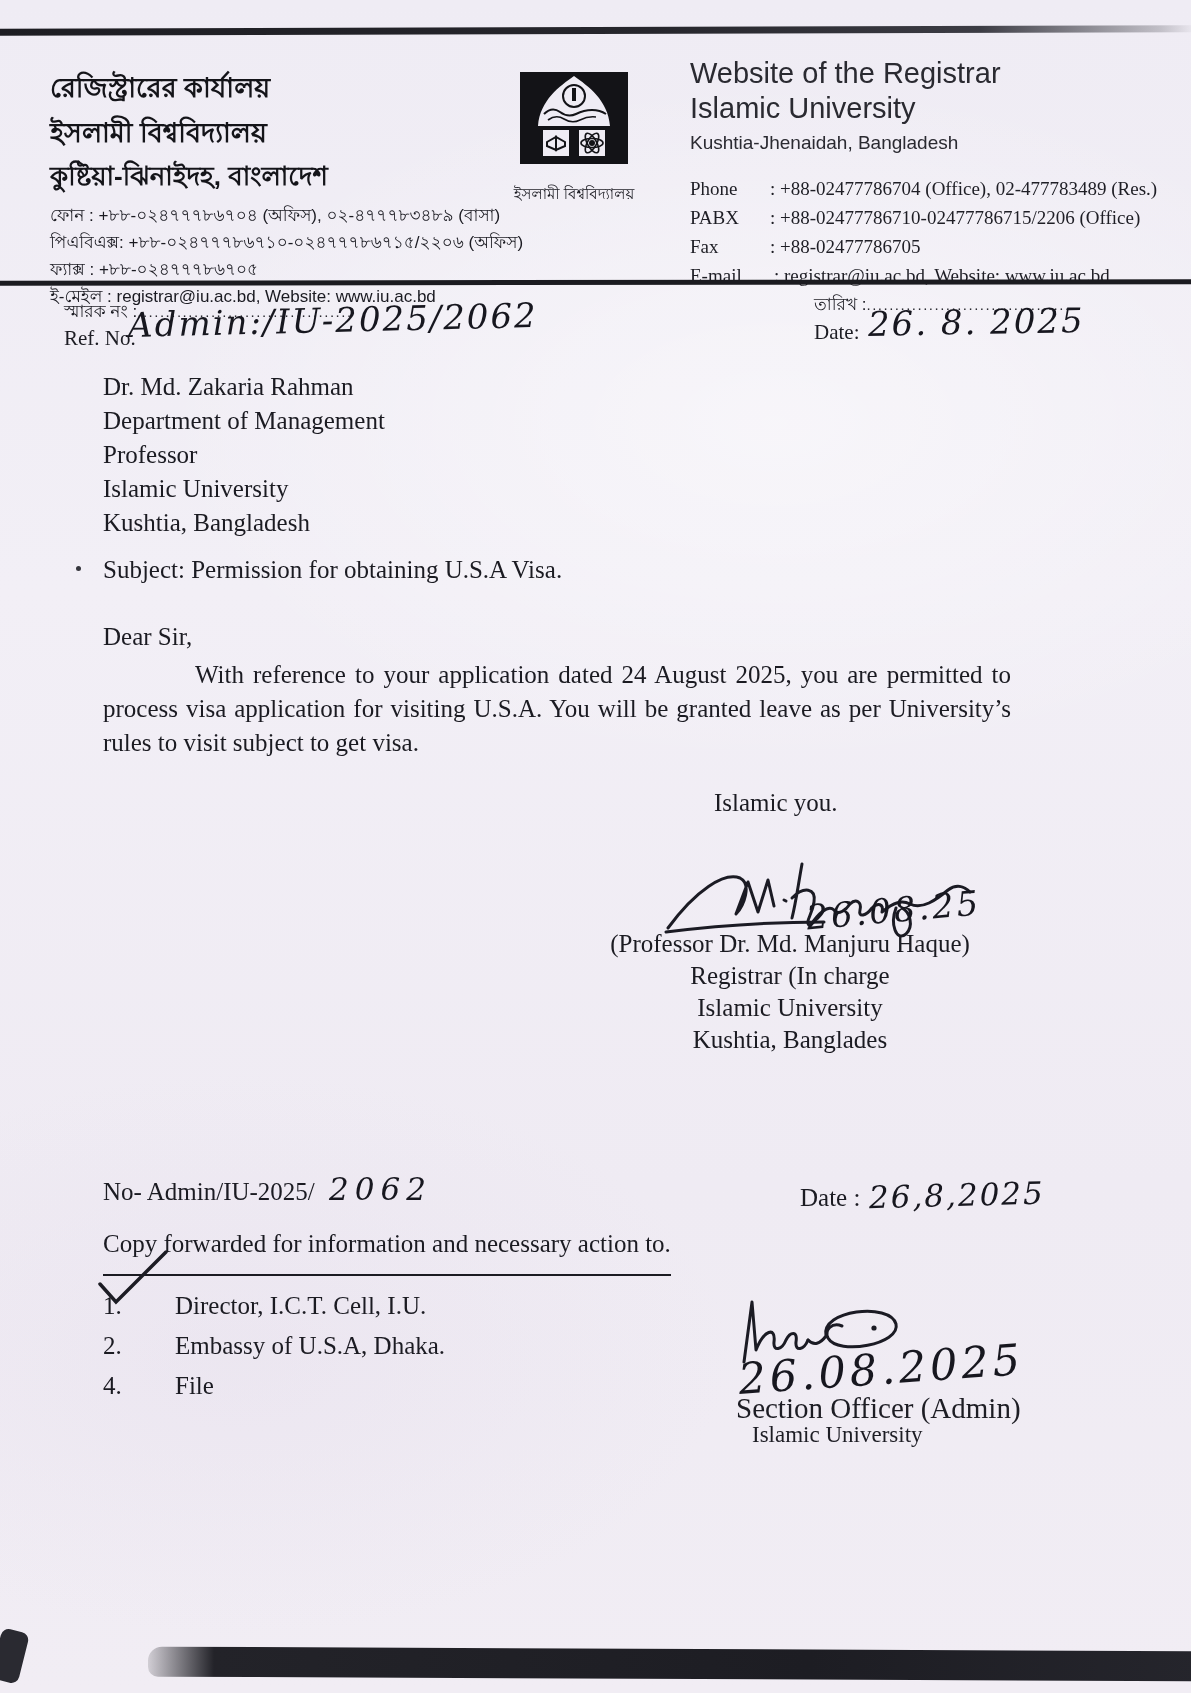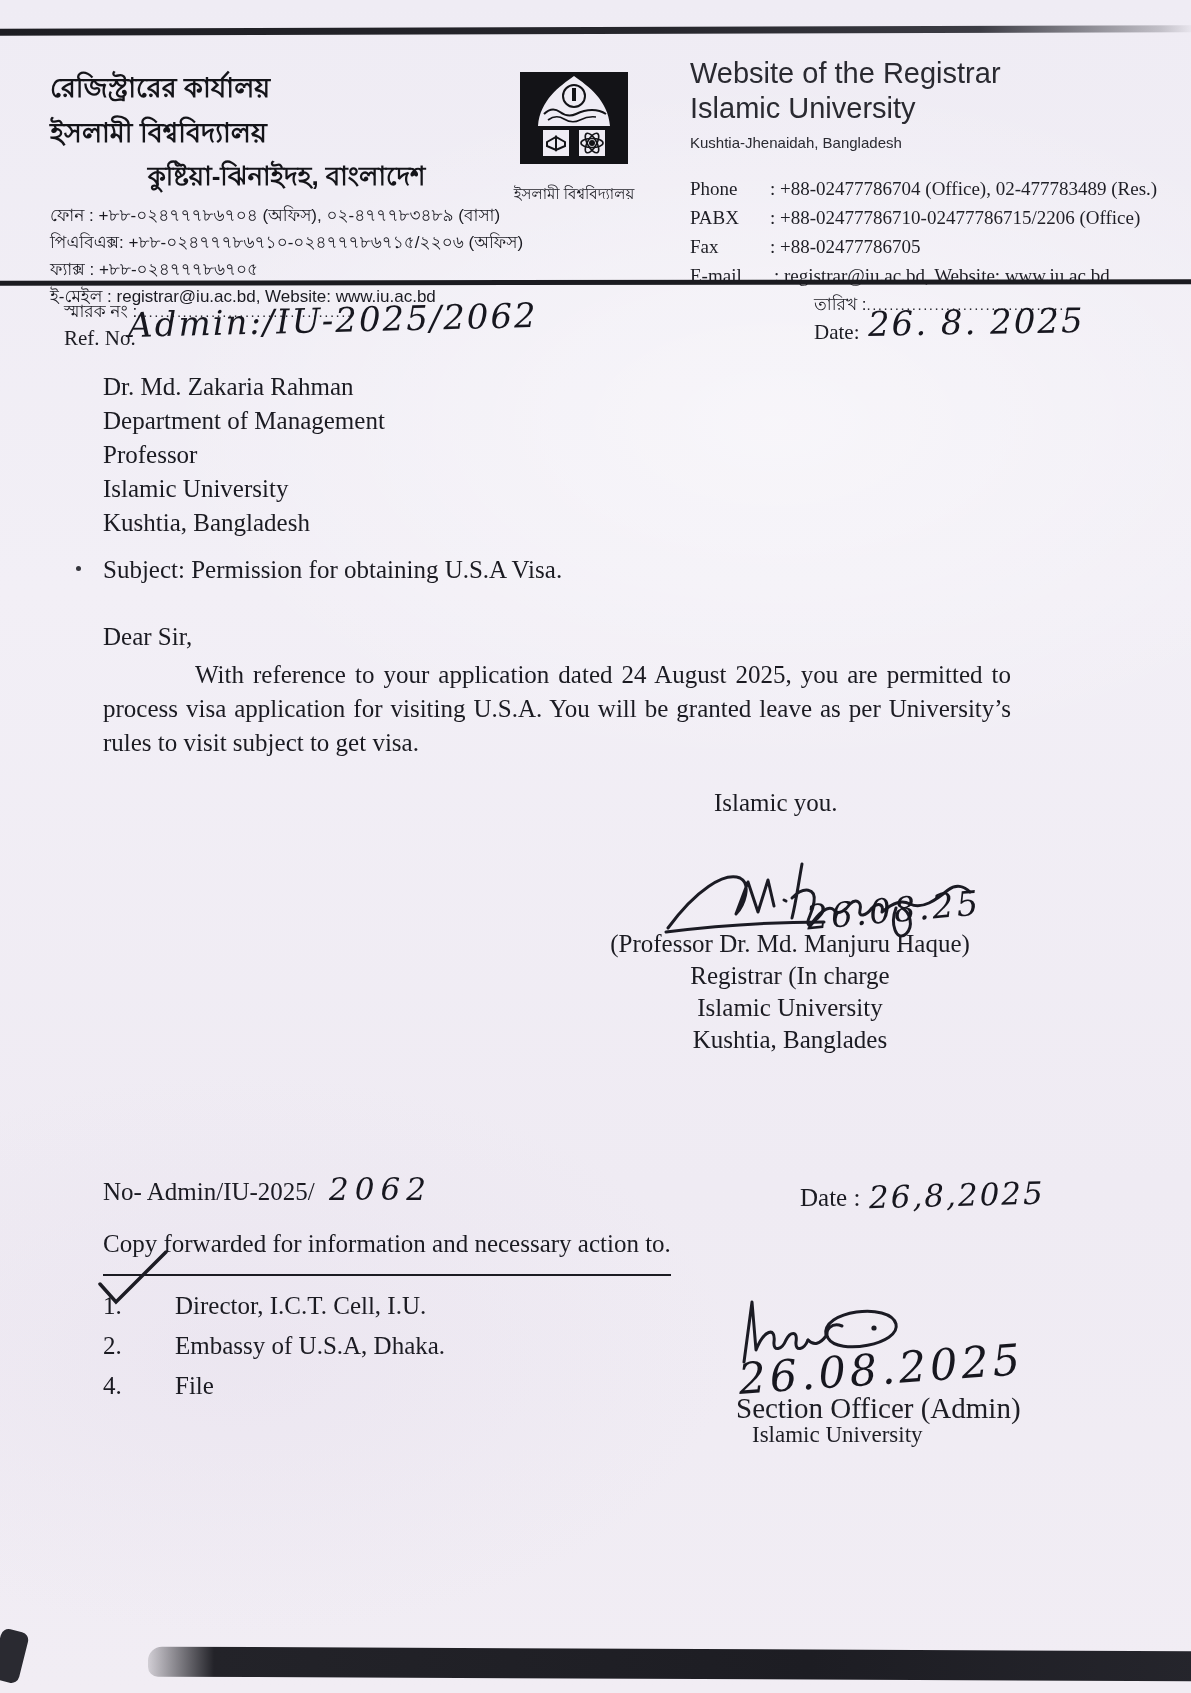--- a/index.html
+++ b/index.html
@@ -9,24 +9,24 @@
       radial-gradient(ellipse 900px 500px at 65% 25%, rgba(255,255,255,.45), rgba(255,255,255,0) 70%),
       radial-gradient(ellipse 700px 400px at 20% 80%, rgba(228,220,235,.35), rgba(255,255,255,0) 70%),
       linear-gradient(180deg,#efecf4 0%,#f2eff6 35%,#efebf3 70%,#f1edf4 100%);
     color:#1d1d24;
     font-family:"Liberation Serif",serif;
   }
   .abs{position:absolute;}
   .serif{font-family:"Liberation Serif",serif;}
   .hand{font-family:"DejaVu Serif",serif;font-style:italic;color:#17171f;white-space:nowrap;}
   .bn-big{font-family:"Liberation Sans",sans-serif;font-weight:bold;font-size:27px;line-height:45px;color:#141419;}
-  .bn-mid{font-family:"Liberation Sans",sans-serif;font-weight:bold;font-size:26px;line-height:40px;color:#141419;text-align:center;}
+  .bn-mid{font-family:"Liberation Sans",sans-serif;font-weight:bold;font-size:26px;line-height:40px;color:#141419;}
   .bn-small{font-family:"Liberation Sans",sans-serif;font-size:17px;line-height:27px;color:#1a1a21;}
   .en-big{font-family:"Liberation Sans",sans-serif;font-size:29px;line-height:35px;color:#2a2a31;}
-  .en-mid{font-family:"Liberation Sans",sans-serif;font-size:15px;line-height:30px;color:#2a2a31;}
+  .en-mid{font-family:"Liberation Sans",sans-serif;font-size:19px;line-height:30px;color:#2a2a31;}
   .contact-row{font-family:"Liberation Serif",serif;font-size:19px;line-height:29px;color:#1e1e25;white-space:nowrap;}
   .contact-label{display:inline-block;width:80px;}
   .body-text{font-size:25px;line-height:34px;color:#1b1b22;}
   .dots{letter-spacing:1.5px;font-size:15px;color:#2a2a31;}
   .scan-top{
     left:-6px;top:27px;width:1203px;height:7px;
     background:linear-gradient(90deg,#1d1d22 0%,#26262c 55%,#3c3c44 82%,rgba(60,60,68,.25) 97%,rgba(60,60,68,0) 100%);
     transform:rotate(-.18deg);border-radius:3px;
   }
   .scan-bottom{

